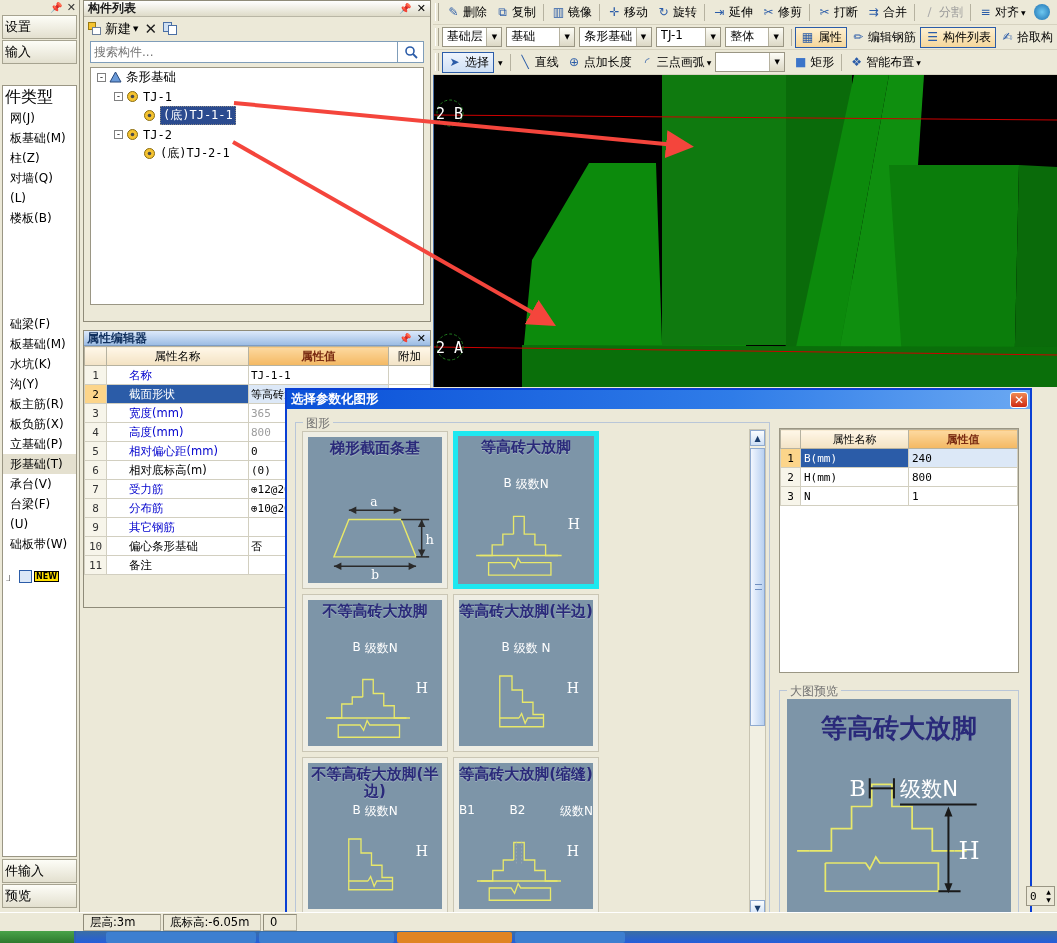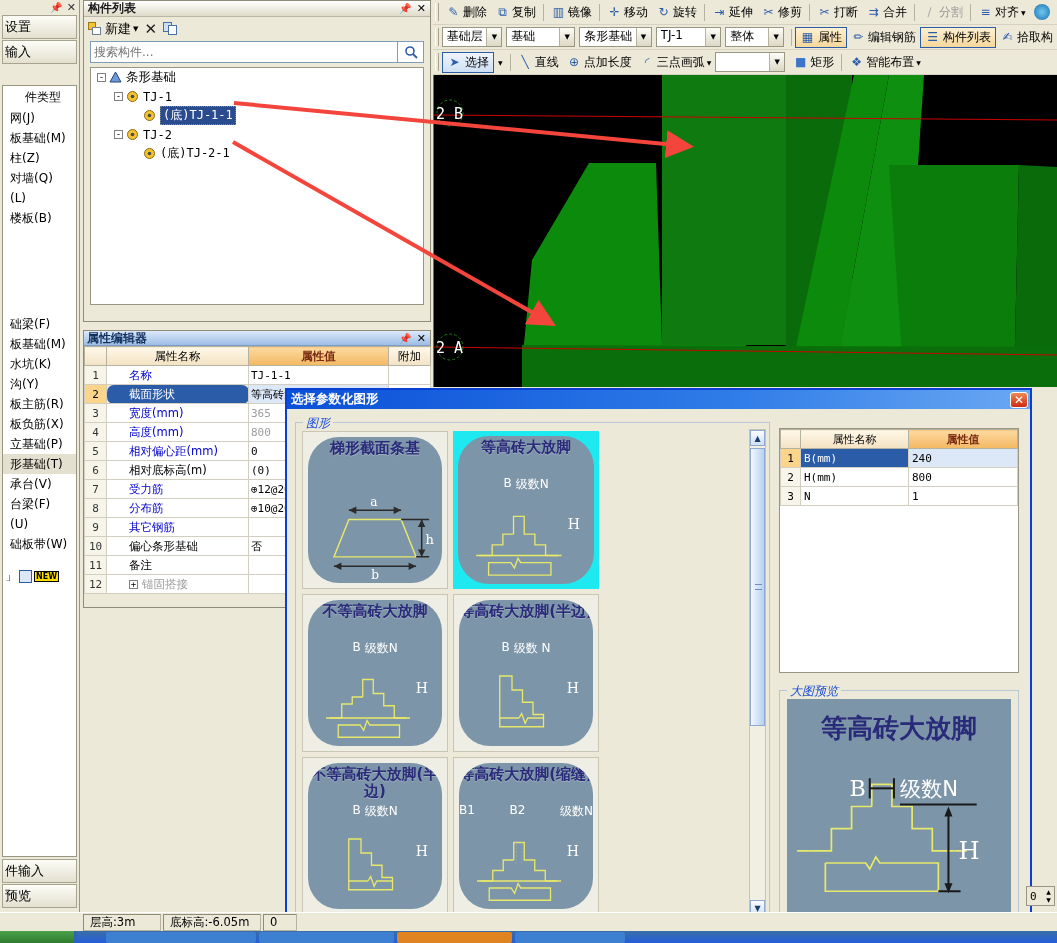--- a/index.html
+++ b/index.html
@@ -19,21 +19,21 @@
                gap:4px; padding-right:3px; font-size:10px; color:#333; background:#ece9d8;}
   .lb-tab { height:24px; margin:1px 2px; border:1px solid #a6a390;
             background:linear-gradient(to bottom,#fdfdf7,#e3e0cf);
             display:flex; align-items:center; padding-left:2px; font-size:13px;
             color:#000; white-space:nowrap; overflow:hidden; }
   .lb-white { background:#fff; border:1px solid #9a9684; margin:2px; height:772px;
               overflow:hidden; position:relative;}
   .lb-item { font-size:12px; white-space:nowrap; padding-left:7px; height:20px;
              line-height:20px; overflow:hidden; }
   .lb-item.sel { background:#e4e0cf; }
-  .lb-head { font-size:12px; height:22px; line-height:22px; white-space:nowrap;margin-left:20px; }
+  .lb-head { font-size:16px; height:22px; line-height:22px; white-space:nowrap; }
   .lb-bottom-tab { height:24px; margin:1px 2px; border:1px solid #a6a390;
             background:linear-gradient(to bottom,#fdfdf7,#e3e0cf);
             display:flex; align-items:center; padding-left:2px; font-size:13px;
             white-space:nowrap; overflow:hidden; }
 
   
   #complist { left:83px; top:0; width:348px; height:322px;
               background:#ece9d8; border:1px solid #8f8b79; }
   #complist .hdr { display:flex; align-items:center; height:16px;
      background:linear-gradient(to bottom,#ffffff,#dedbc8); border-bottom:1px solid #b9b6a5;}
@@ -71,21 +71,21 @@
   table.props th.ex  { width:42px; background:linear-gradient(to bottom,#fff7e8,#f2e3c6); }
   table.props td { border:1px solid #d2cfc0; height:19px; background:#fff; padding:0 2px;
      white-space:nowrap; overflow:hidden; }
   table.props td.idx { width:22px; text-align:center; background:linear-gradient(to bottom,#fdfcf5,#efedе0);
      background:#f7f5ea; color:#333; font-family:"DejaVu Sans Mono",monospace; font-size:11px;}
   td.nm { color:#0000cd; padding-left:22px !important;}
   td.nm.blk { color:#000; }
   td.vl { color:#000; font-family:"DejaVu Sans Mono","DejaVu Sans",monospace; font-size:11px;}
   td.vl.gray { color:#9c9c9c; }
   tr.selrow td.idx { background:#fcd58a; color:#000;}
-  tr.selrow td.nm { background:#2b5ca8; color:#fff;border-radius:7px;}
+  tr.selrow td.nm { background:#2b5ca8; color:#fff;}
   tr.selrow td.vl { background:#dce8f7;}
   .plusbox { display:inline-block; width:9px;height:9px;border:1px solid #808080;
      background:#fff;font-size:9px;line-height:7px;text-align:center;
      font-family:"DejaVu Sans Mono",monospace; margin-right:4px; vertical-align:1px;}
 
   
   #viewport { left:433px; top:75px; width:624px; height:312px; background:#000;
      overflow:hidden; border-left:1px solid #4a6fa5;}
 
   
@@ -124,26 +124,26 @@
      background:#ece9d8; border:2px solid #0a3fd4; }
   #dlg-title { height:19px; background:linear-gradient(to right,#0a50d8 0%,#2f7ce8 60%,#6aa8f2 100%);
      display:flex; align-items:center; color:#fff; font-weight:bold; font-size:12.5px;
      padding-left:4px;}
   #dlg-close { width:18px; height:16px; margin-left:auto; margin-right:2px;
      background:linear-gradient(to bottom,#f08a52,#cf2a12); border:1px solid #fff;
      border-radius:3px; color:#fff; font-size:12px; display:flex;
      align-items:center; justify-content:center; font-weight:bold;}
   .gbox { position:absolute; border:1px solid #b9c6d8; }
   .gbox > .lg { position:absolute; top:-8px; left:7px; background:#ece9d8;
-     padding:0 3px; font-size:12px; color:#1d4ed8;font-style:italic; }
+     padding:0 3px; font-size:12px; color:#737373; }
   .thumb { width:146px; height:158px; border:1px solid #cac6b4; background:#efeee4;
      padding:5px; }
   .thumb.sel { border:0; background:#1ee8f0; padding:5px; }
   .thumb .inner { width:100%; height:100%; background:#7d95a8; position:relative;
-     overflow:hidden;border-radius:31px; }
+     overflow:hidden; }
   .th-title { position:absolute; left:0; right:0; top:3px; text-align:center;
      color:#2a2a7a; font-size:15px; font-weight:bold; line-height:17px;
      letter-spacing:0px; text-shadow:0 1px 0 rgba(255,255,255,.25);}
   .th-svg { position:absolute; left:0; top:0; width:100%; height:100%; }
   table.dparams { border-collapse:collapse; width:100%; font-size:11px; table-layout:fixed;}
   table.dparams th { border:1px solid #b6b2a0; height:19px; font-weight:normal; }
   table.dparams th.i { width:20px; background:linear-gradient(to bottom,#fff7e8,#f2e3c6);}
   table.dparams th.n { background:linear-gradient(to bottom,#fff7e8,#f3e2c2);}
   table.dparams th.v { background:linear-gradient(to bottom,#fdd9a0,#f4b862); color:#7a2b12; font-weight:bold;}
   table.dparams td { border:1px solid #d2cfc0; height:19px; background:#fff; padding:0 3px;
@@ -371,26 +371,20 @@
         </tr>
         <tr>
           <td class="idx">10</td>
           <td class="nm blk">偏心条形基础</td>
           <td class="vl">否</td>
           <td></td>
         </tr>
         <tr>
           <td class="idx">11</td>
           <td class="nm blk">备注</td>
-          <td class="vl"></td>
-          <td></td>
-        </tr>
-        <tr>
-          <td class="idx">12</td>
-          <td class="nm blk" style="padding-left: 4px;"><span class="plusbox">+</span><span style="color: rgb(156, 156, 156);">锚固搭接</span></td>
           <td class="vl"></td>
           <td></td>
         </tr>
       </tbody>
   </table>
 </div>
 
 <div id="toolbars" class="abs">
   <div class="trow" id="tb-row1">
       <span class="grip"></span>

